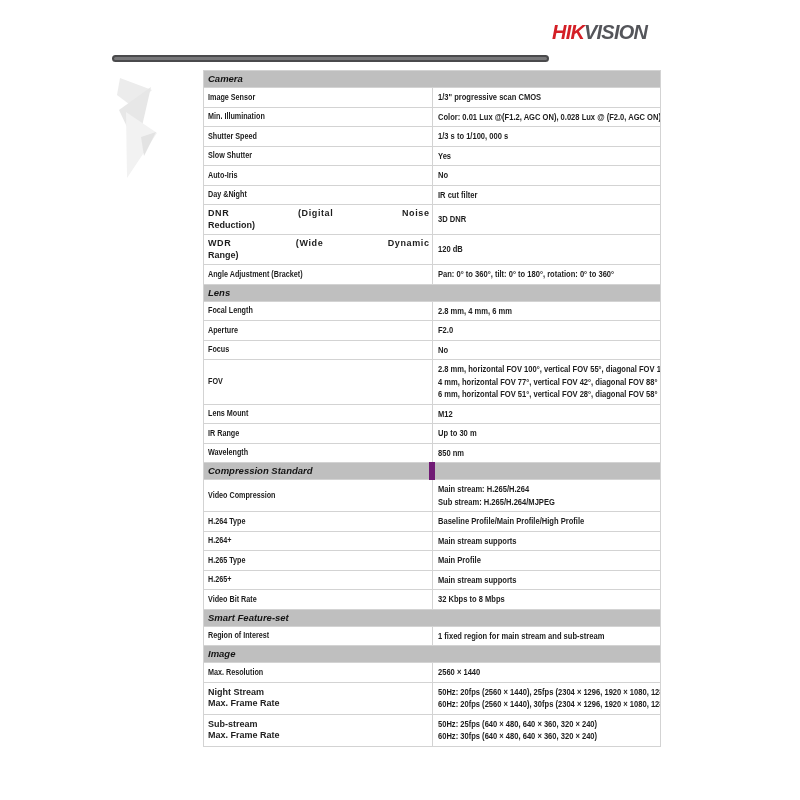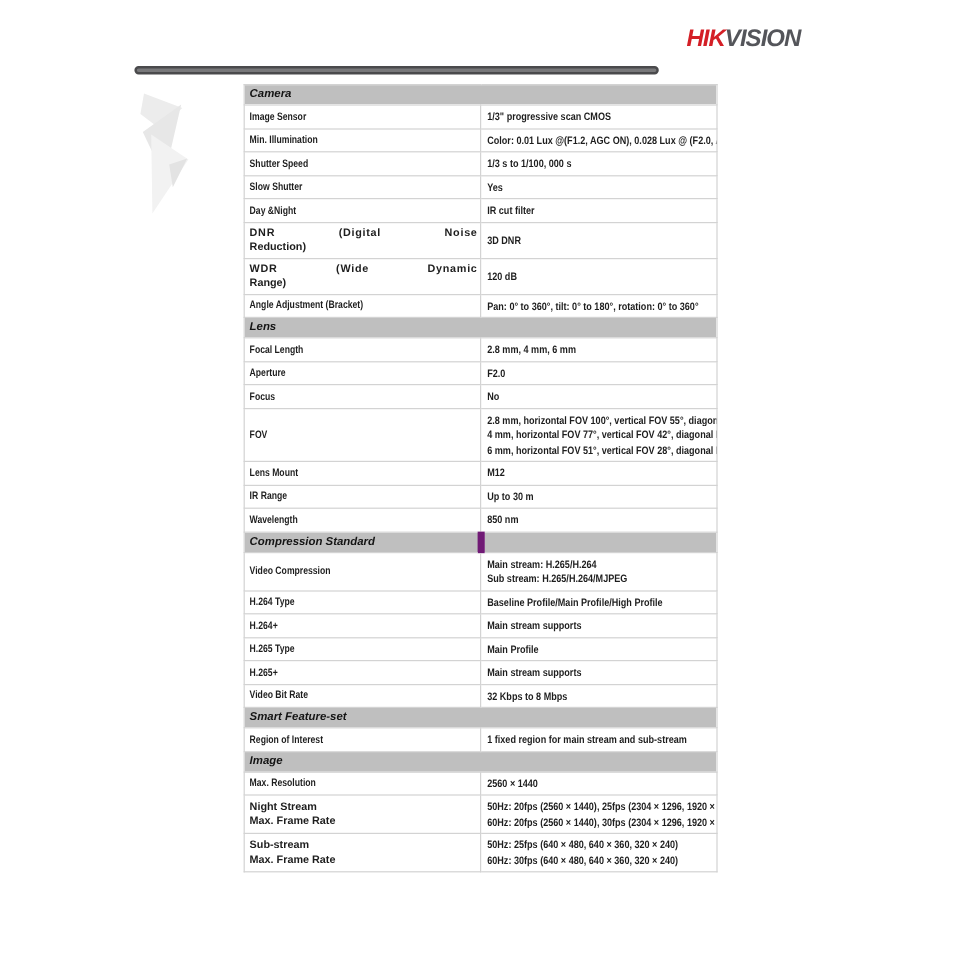--- a/index.html
+++ b/index.html
@@ -11,41 +11,40 @@
     position: relative;
     overflow: hidden;
   }
 
   
   .logo {
     position: absolute; top: 21px; left: 552px;
     font-style: italic; font-weight: bold;
     font-size: 20px; letter-spacing: -0.8px;
     white-space: nowrap;
-    margin-left: 20px;
   }
   .logo .hik    { color: #d41f26; }
   .logo .vision { color: #54555a; }
 
   
   .top-bar {
     position: absolute; left: 112px; top: 55px;
     width: 437px; height: 7px;
     background: #78787a;
     border: 2px solid #4a4a4c;
     border-radius: 8px;
   }
 
   
   .watermark { position: absolute; left: 98px; top: 62px; }
 
   
   table.spec-table {
     position: absolute; left: 203px; top: 70px;
-    width: 395px;
+    width: 458px;
     border-collapse: collapse;
     table-layout: fixed;
     padding-left: 28px;
   }
   .spec-table td {
     border: 1px solid #d3d3d3;
     font-size: 9px; font-weight: bold; color: #1d1d1d;
     padding: 3px 5px;
     vertical-align: middle;
     line-height: 11.5px;
@@ -108,20 +107,26 @@
           <div class="vline"><span class="sqv">1/3 s to 1/100, 000 s</span></div>
         </td>
       </tr>
       <tr class="spec-row">
         <td class="label-col"><span class="sq">Slow Shutter</span></td>
         <td class="value-col">
           <div class="vline"><span class="sqv">Yes</span></div>
         </td>
       </tr>
       <tr class="spec-row">
+        <td class="label-col"><span class="sq">Auto-Iris</span></td>
+        <td class="value-col">
+          <div class="vline"><span class="sqv">No</span></div>
+        </td>
+      </tr>
+      <tr class="spec-row">
         <td class="label-col"><span class="sq">Day &amp;Night</span></td>
         <td class="value-col">
           <div class="vline"><span class="sqv">IR cut filter</span></div>
         </td>
       </tr>
       <tr class="spec-row">
         <td class="label-col">
           <div class="lline spread">DNR (Digital Noise</div>
           <div class="lline">Reduction)</div>
         </td>

